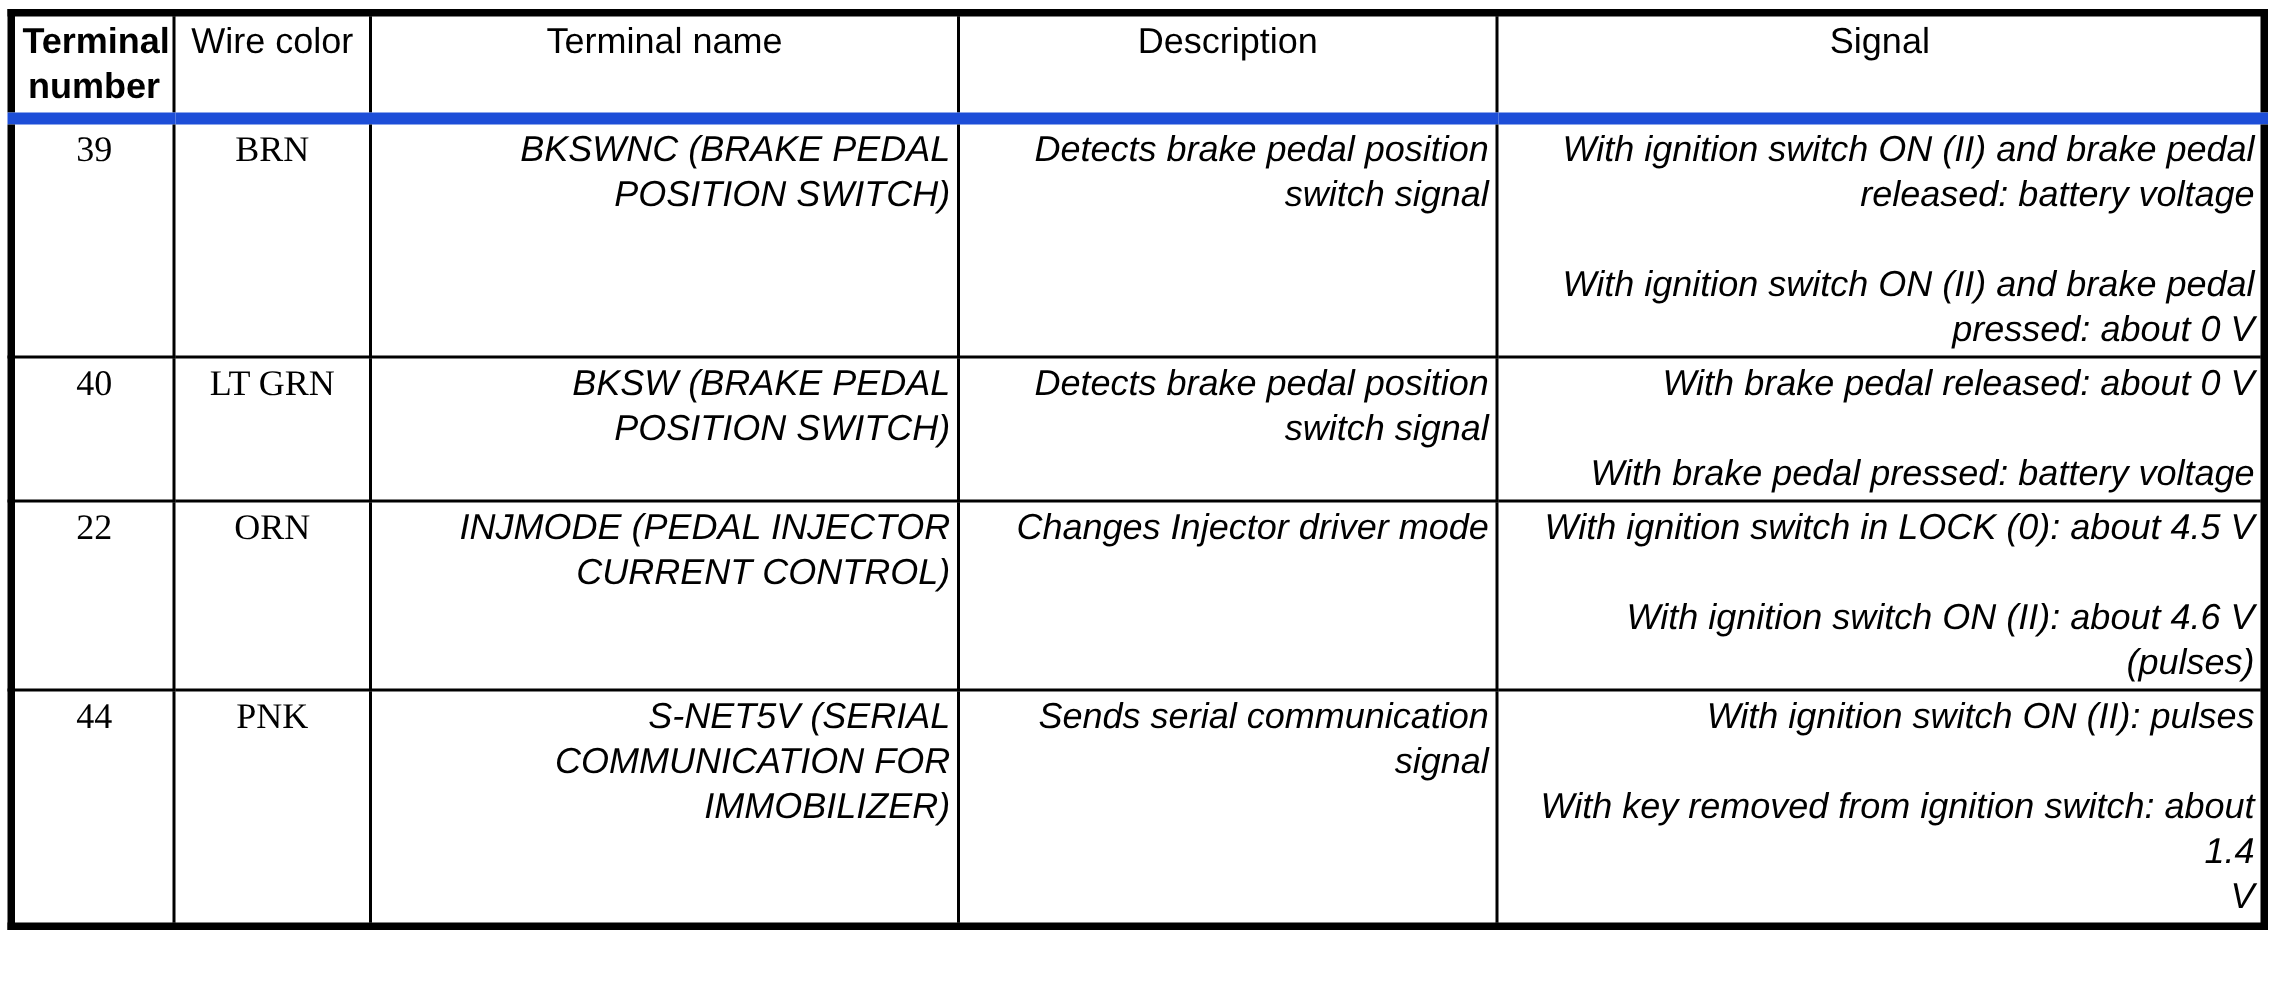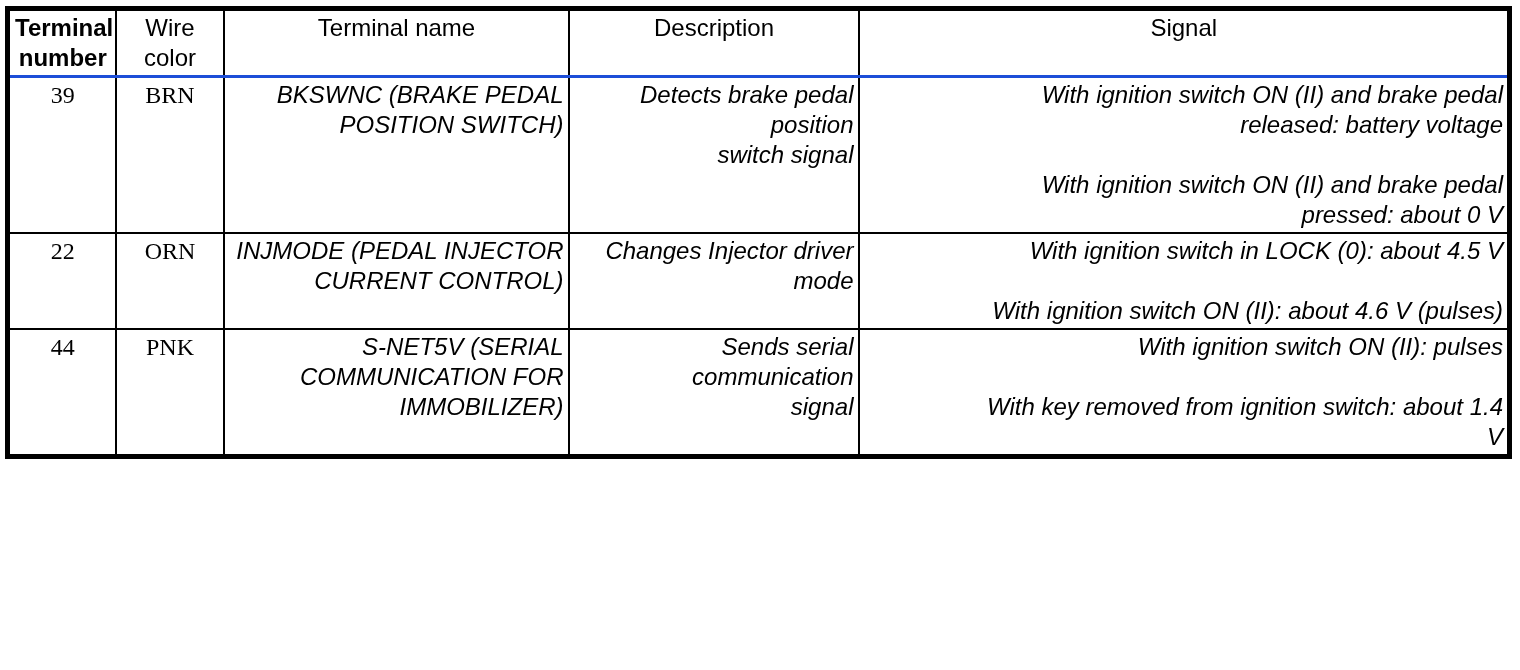--- a/index.html
+++ b/index.html
@@ -28,29 +28,29 @@
     font-size: 24px;
     line-height: 30px;
     font-weight: normal;
     padding: 2px 4px 2px 5px;
     white-space: pre-line;
     overflow: hidden;
   }
   
   tr.header-row th {
     text-align: center;
-    border-bottom: 3px solid #1d4ed8;
+    border-bottom: 8px solid #1d4ed8;
     height: 56px;
   }
   tr.header-row th.col-terminal-number { font-weight: bold; }
   
   .col-terminal-number { width: 108px; }
-  .col-wire-color      { width: 108px; }
-  .col-terminal-name   { width: 345px; }
-  .col-description     { width: 290px; }
+  .col-wire-color      { width: 131px; }
+  .col-terminal-name   { width: 392px; }
+  .col-description     { width: 359px; }
   .col-signal          { width: auto;  }
   
   td.cell-terminal-number, td.cell-wire-color {
     text-align: center;
     font-family: Liberation Serif, serif;
   }
   td.cell-terminal-name, td.cell-description, td.cell-signal {
     text-align: right;
     font-style: italic;
   }
@@ -91,20 +91,31 @@
         <td class="cell-terminal-name">BKSWNC (BRAKE PEDAL
 POSITION SWITCH)</td>
         <td class="cell-description">Detects brake pedal position
 switch signal</td>
         <td class="cell-signal">With ignition switch ON (II) and brake pedal
 released: battery voltage
 
 With ignition switch ON (II) and brake pedal
 pressed: about 0 V</td>
       </tr>
+      <tr class="row-1">
+        <td class="cell-terminal-number">40</td>
+        <td class="cell-wire-color">LT GRN</td>
+        <td class="cell-terminal-name">BKSW (BRAKE PEDAL
+POSITION SWITCH)</td>
+        <td class="cell-description">Detects brake pedal position
+switch signal</td>
+        <td class="cell-signal">With brake pedal released: about 0 V
+
+With brake pedal pressed: battery voltage</td>
+      </tr>
       <tr class="row-4">
         <td class="cell-terminal-number">22</td>
         <td class="cell-wire-color">ORN</td>
         <td class="cell-terminal-name">INJMODE (PEDAL INJECTOR
 CURRENT CONTROL)</td>
         <td class="cell-description">Changes Injector driver mode</td>
         <td class="cell-signal">With ignition switch in LOCK (0): about 4.5 V
 
 With ignition switch ON (II): about 4.6 V (pulses)</td>
       </tr>

